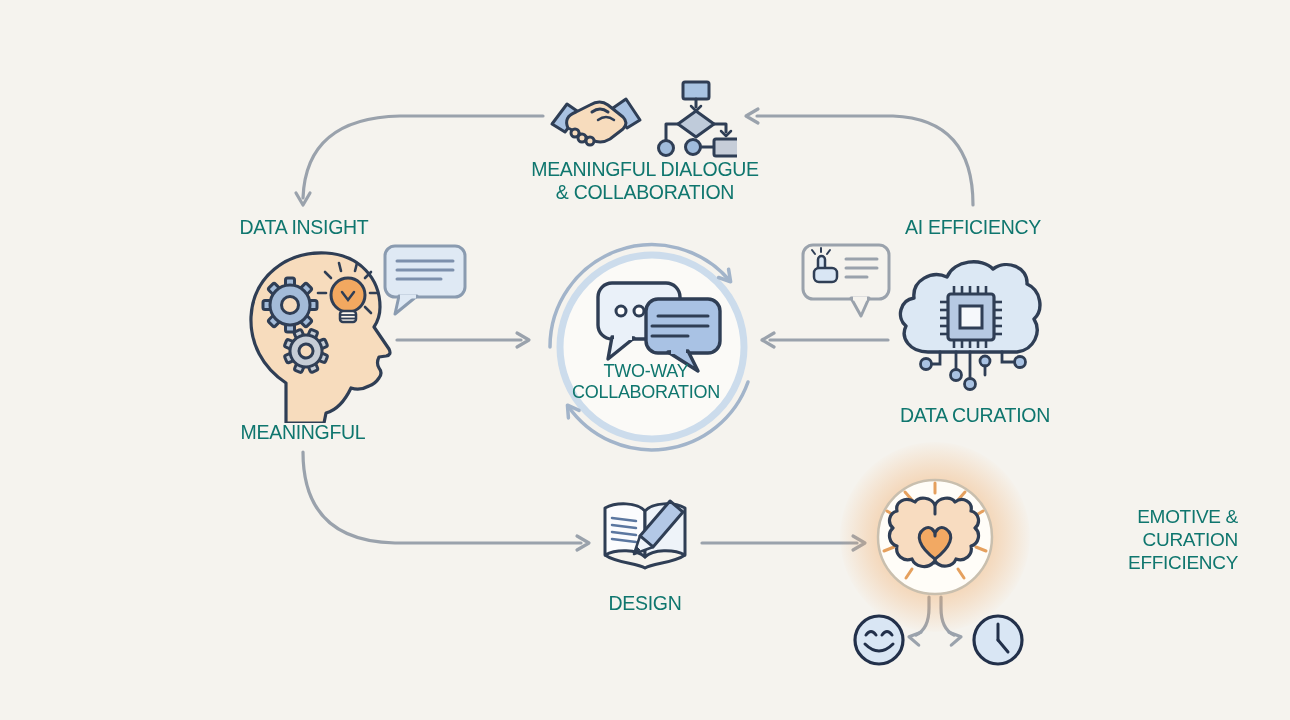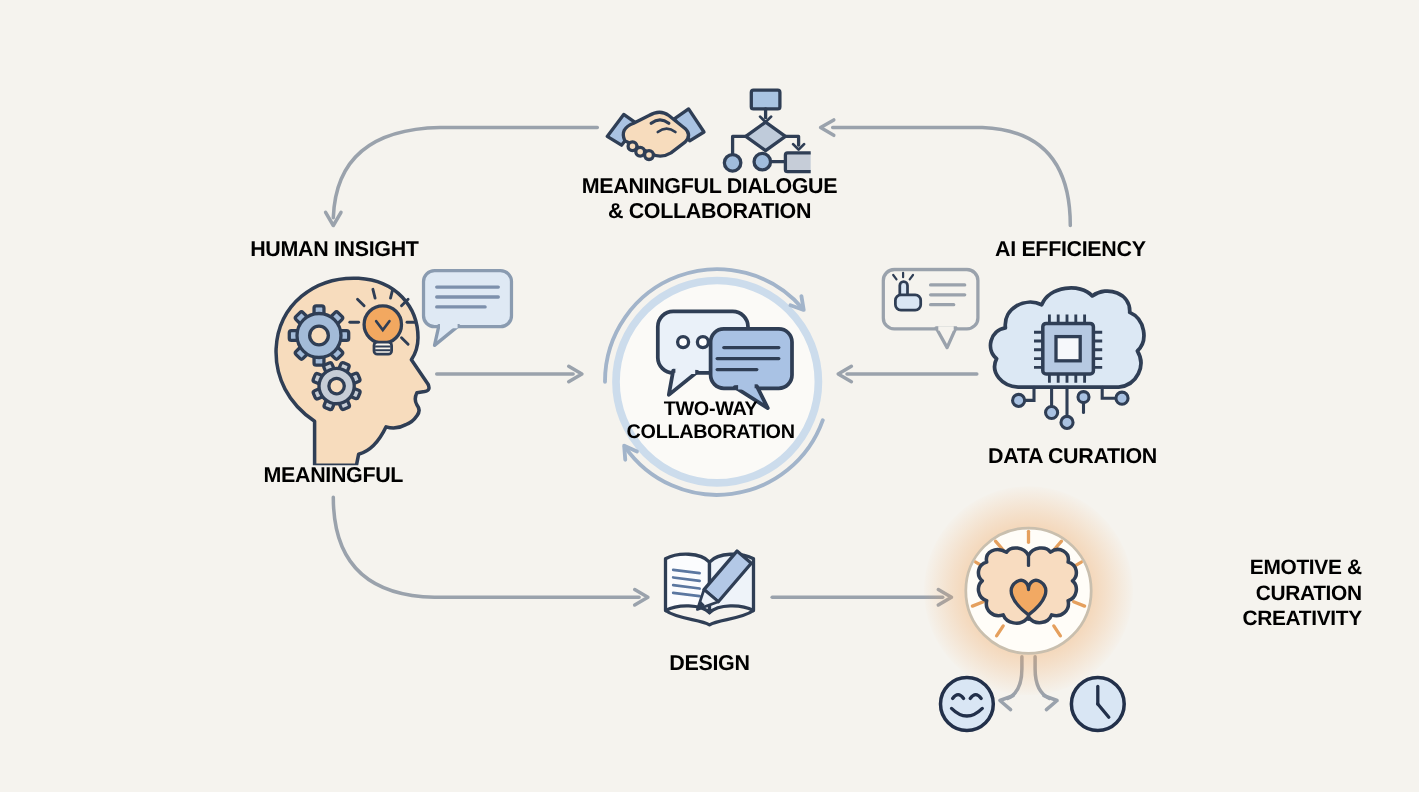--- a/index.html
+++ b/index.html
@@ -1,19 +1,19 @@
 <!DOCTYPE html>
 <html><head>
 <meta charset="utf-8">
 <style>
   html,body{margin:0;padding:0;}
   body{font-family:"Liberation Sans",sans-serif;}
   .canvas{position:relative;width:1290px;height:720px;background:#f5f3ee;overflow:hidden;}
   .abs{position:absolute;}
-  .lbl{position:absolute;color:#000000;font-weight:bold;font-size:19.5px;line-height:23px;
+  .lbl{position:absolute;color:#0f766e;font-weight:normal;font-size:19.5px;line-height:23px;
        letter-spacing:-0.3px;text-align:center;white-space:nowrap;}
   .lbl div{white-space:nowrap;}
   .glow{position:absolute;left:840px;top:442px;width:190px;height:190px;border-radius:50%;
         background:radial-gradient(circle,rgba(242,166,94,0.50) 30%,rgba(242,166,94,0.25) 52%,rgba(242,166,94,0) 72%);}
   svg{display:block;}
 </style>
 </head>
 <body>
 
 <div class="canvas">
@@ -74,21 +74,21 @@
       <circle cx="40" cy="67" r="7.5" fill="#a0bcdc"></circle>
       <path d="M48,67 L60,67" fill="none"></path>
     </g>
   </svg>
 
   <div class="lbl" style="left:455px;top:158px;width:380px">
     <div>MEANINGFUL DIALOGUE</div>
     <div>&amp; COLLABORATION</div>
   </div>
 
-  <div class="lbl" style="left:154px;top:216px;width:300px">HUMAN INSIGHT</div>
+  <div class="lbl" style="left:154px;top:216px;width:300px">DATA INSIGHT</div>
 
   <svg class="abs" style="left:238px;top:243px" width="160" height="180" viewBox="0 0 160 180">
     <path d="M48,180 L48,140 C24,124 12,100 13,74 C15,34 48,8 88,10 C122,12 142,36 142,64
              C142,72 140,78 136,84 L151,106 Q154,112 148,113 L141,114 Q138,120 141,125
              Q145,130 141,135 Q137,141 131,143 Q122,148 113,145 Q103,166 88,170 L86,180 Z" fill="#f7dcbd" stroke="#2f3e55" stroke-width="3.2" stroke-linejoin="round"></path>
 
     <g transform="translate(52,62)">
       <g fill="#a3bbd8" stroke="#2f3e55" stroke-width="3">
         <rect x="-4.5" y="-27" width="9" height="11" rx="2"></rect>
         <rect x="-4.5" y="-27" width="9" height="11" rx="2" transform="rotate(45)"></rect>
@@ -290,21 +290,21 @@
              C96,122 108,120 111,112 C120,115 128,108 126,99 C134,97 136,86 130,81
              C136,76 134,66 126,64 C128,55 118,49 110,55 C106,49 94,50 90,58 Z" fill="#f8dcc0" stroke="#2f3e55" stroke-width="3.2" stroke-linejoin="round"></path>
     <line x1="90" y1="57" x2="90" y2="67" stroke="#2f3e55" stroke-width="3" stroke-linecap="round"></line>
     <line x1="90" y1="109" x2="90" y2="116" stroke="#2f3e55" stroke-width="3" stroke-linecap="round"></line>
     <path d="M90,112 C74,100 70,88 79,82 C85,78 90,83 90,89 C90,83 95,78 101,82 C110,88 106,100 90,112 Z" fill="#f2a963" stroke="#2f3e55" stroke-width="3" stroke-linejoin="round"></path>
   </svg>
 
   <div class="lbl" style="left:1018px;top:505px;width:220px;text-align:right;font-size:19px">
     <div>EMOTIVE &amp;</div>
     <div>CURATION</div>
-    <div>CREATIVITY</div>
+    <div>EFFICIENCY</div>
   </div>
 
   <svg class="abs" style="left:851px;top:612px" width="56" height="56" viewBox="0 0 56 56">
     <circle cx="28" cy="28" r="24" fill="#d9e6f4" stroke="#22304a" stroke-width="3.2"></circle>
     <g fill="none" stroke="#22304a" stroke-width="3" stroke-linecap="round">
       <path d="M15,23 Q20,16 25,23"></path>
       <path d="M31,23 Q36,16 41,23"></path>
       <path d="M14,32 Q28,46 42,32"></path>
     </g>
   </svg>

